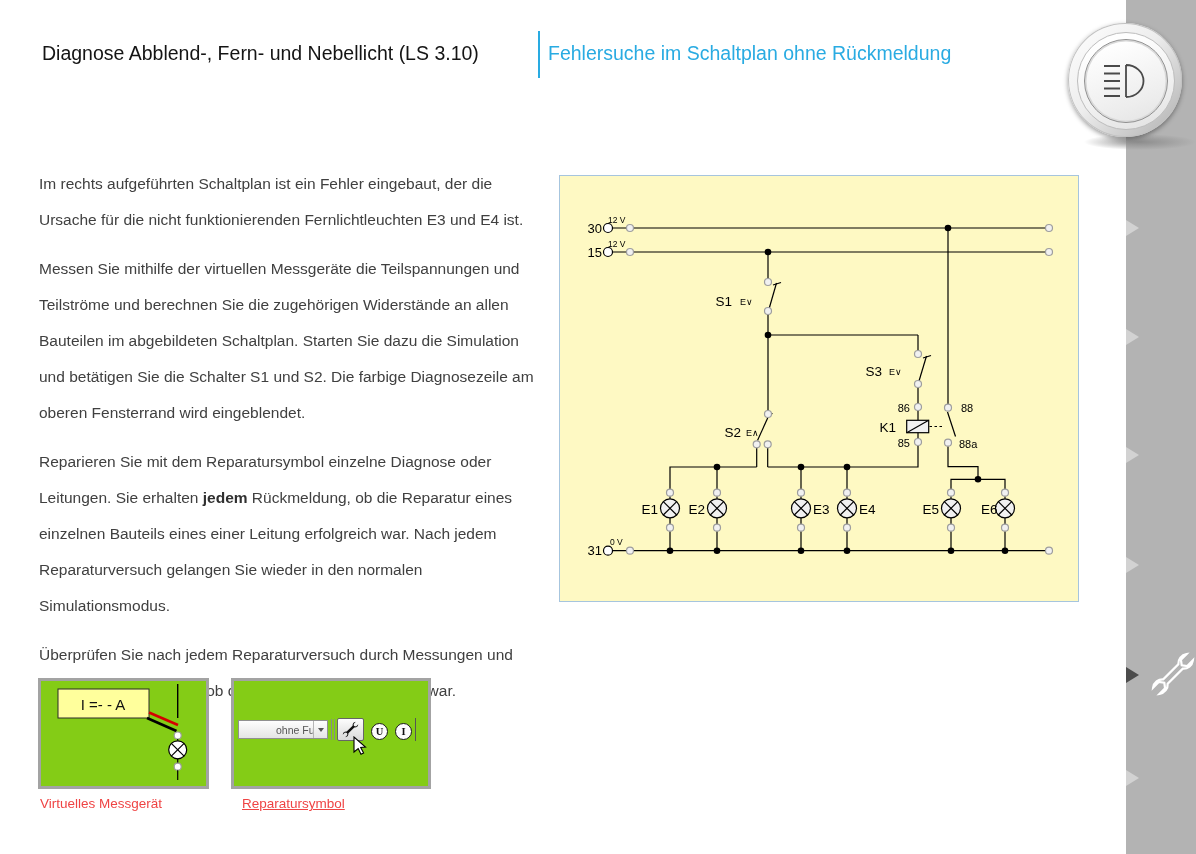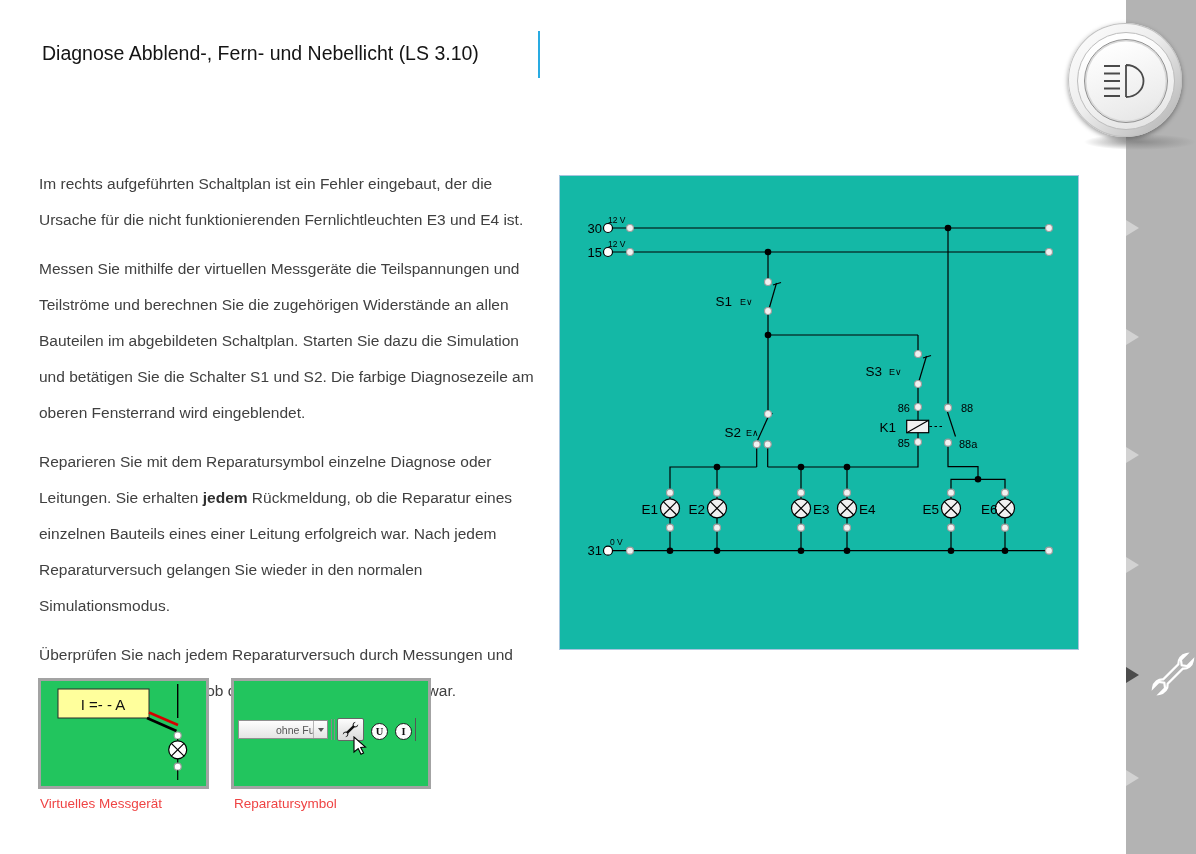--- a/index.html
+++ b/index.html
@@ -25,29 +25,29 @@
      background:linear-gradient(160deg,#fefefe 20%,#ededed 70%,#e0e0e0 100%);
      border:1px solid #bdbdbd;}
   .hl-ring{position:absolute;left:6px;top:6px;width:82px;height:82px;border-radius:50%;
      border:1.5px solid #8f8f8f;box-shadow:inset 0 0 0 1.5px #d9d9d9;}
   .hl-glyph{position:absolute;left:25px;top:30px;}
   
   .instructions{position:absolute;left:15px;top:166px;width:498px;font-size:15.5px;line-height:36px;color:#404040;}
   .instructions p{margin:0 0 13px 0;}
   .instructions b{color:#303030;}
   
-  .circuit-panel{position:absolute;left:535px;top:175px;width:520px;height:475px;
-     background:#14b8a6;border:1.5px solid #a6c5de;box-sizing:border-box;}
-  
-  .legend-box{position:absolute;background:#22c55e;border:3px solid #a3a3a3;}
+  .circuit-panel{position:absolute;left:535px;top:175px;width:520px;height:427px;
+     background:#fef9c3;border:1.5px solid #a6c5de;box-sizing:border-box;}
+  
+  .legend-box{position:absolute;background:#84cc16;border:3px solid #a3a3a3;}
   .box-meter{left:14px;top:678px;width:165px;height:105px;}
   .box-repair{left:207px;top:678px;width:194px;height:105px;}
   .caption{position:absolute;font-size:13.5px;color:#ef4444;white-space:nowrap;}
   .cap-meter{left:16px;top:796px;}
-  .cap-repair{left:210px;top:796px;}
+  .cap-repair{left:218px;top:796px;text-decoration:underline;}
   
   .dropdown{position:absolute;left:4px;top:39px;width:90px;height:19px;box-sizing:border-box;
      border:1px solid #909090;background:linear-gradient(#fefefe,#e4e4e4);
      font-size:10.5px;color:#555;display:flex;align-items:center;padding-left:32px;}
   .dd-label{flex:1;padding-left:5px;white-space:nowrap;overflow:hidden;}
   .dd-arrow-zone{width:13px;height:100%;border-left:1px solid #b5b5b5;display:flex;align-items:center;justify-content:center;}
   .dd-arrow{width:0;height:0;border-left:3.5px solid transparent;border-right:3.5px solid transparent;border-top:4px solid #555;}
   .tsep{position:absolute;width:0;border-left:1px solid #8a8a8a;}
   .wrench-btn{position:absolute;left:103px;top:37px;width:27px;height:23px;box-sizing:border-box;
      border:1px solid #666;border-radius:2px;background:linear-gradient(#fdfdfd,#dadada);}
@@ -69,20 +69,21 @@
   <div class="nav-arrow active" style="top:667px"></div>
   <div class="nav-arrow" style="top:770px"></div>
   <div class="side-wrench">
     <svg width="58" height="58" viewBox="0 0 58 58">
       <path transform="translate(29,29) rotate(45) scale(1.12)" d="M -4 -21 L -4 -14 L 0 -11 L 4 -14 L 4 -21 A 8.5 8.5 0 0 1 2.8 -9.5 L 2.8 9.5 A 8.5 8.5 0 0 1 4 21 L 4 14 L 0 11 L -4 14 L -4 21 A 8.5 8.5 0 0 1 -2.8 9.5 L -2.8 -9.5 A 8.5 8.5 0 0 1 -4 -21 Z" fill="none" stroke="#ffffff" stroke-width="2"></path>
     </svg>
   </div>
 
   <div class="title-left">Diagnose Abblend-, Fern- und Nebellicht (LS 3.10)</div>
   <div class="title-sep"></div>
+  <div class="title-right">Fehlersuche im Schaltplan ohne Rückmeldung</div>
 
   <div class="hl-shadow"></div>
   <div class="hl-btn">
     <div class="hl-inner">
       <div class="hl-ring"></div>
       <div class="hl-glyph">
         <svg width="48" height="38" viewBox="0 0 48 38">
           <g stroke="#4a4a4a" stroke-width="2" fill="none">
             <line x1="1" y1="3" x2="17" y2="3"></line>
             <line x1="1" y1="10.5" x2="17" y2="10.5"></line>

